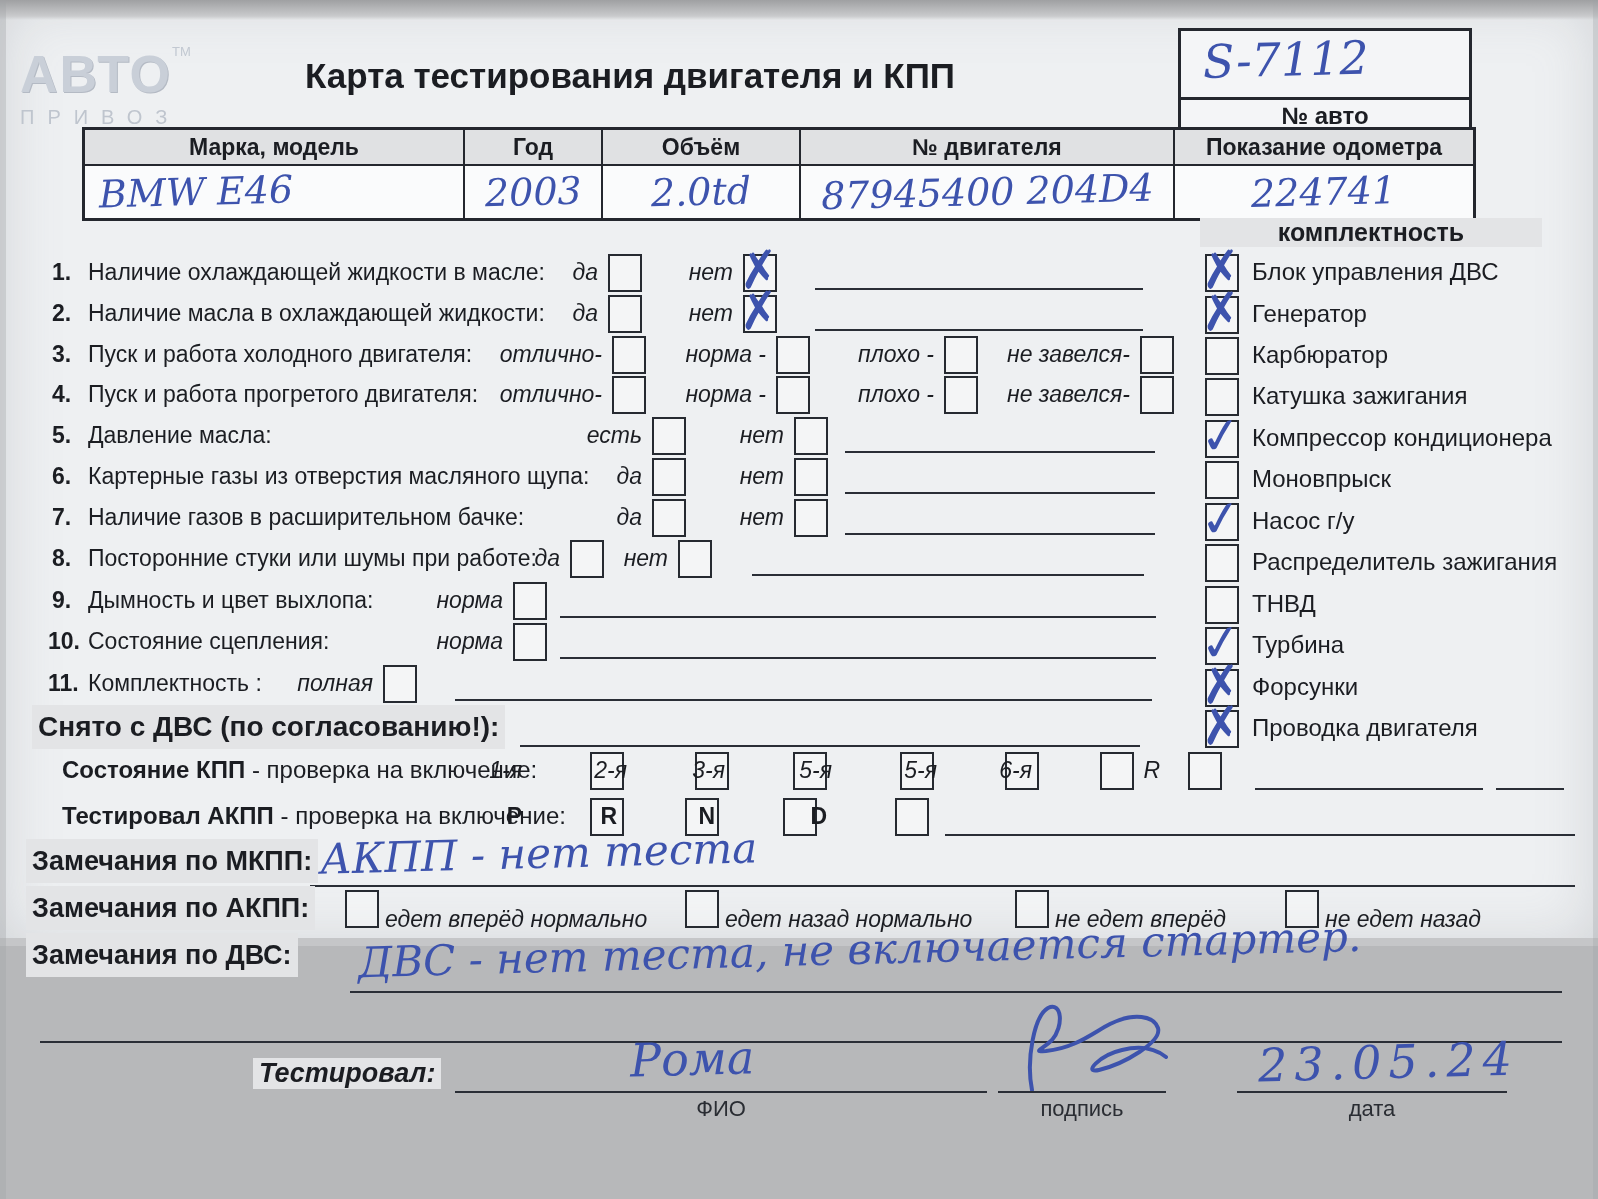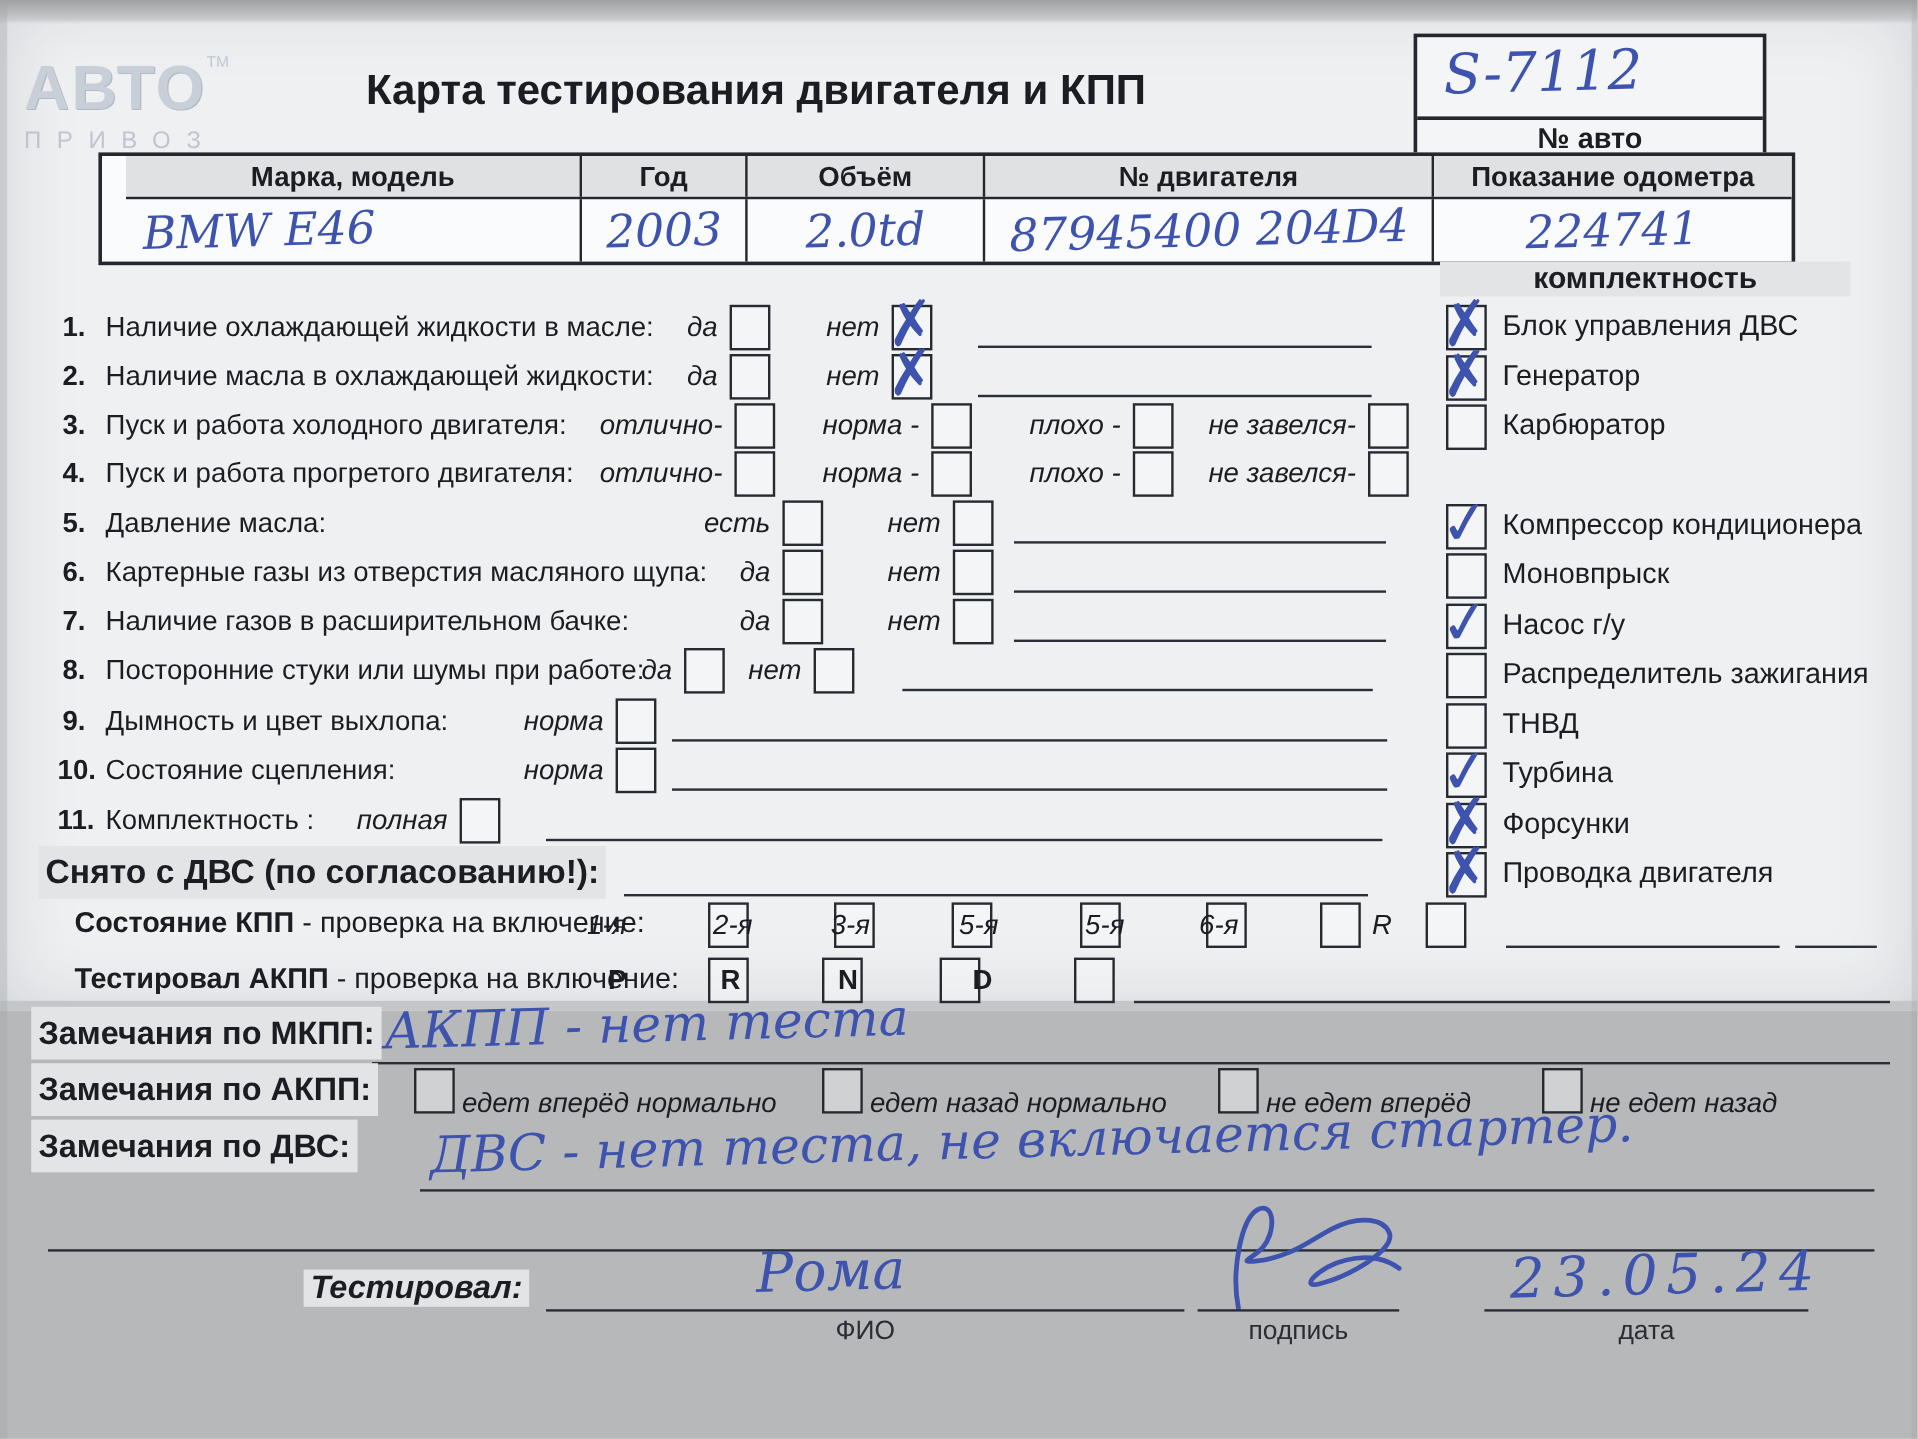--- a/index.html
+++ b/index.html
@@ -1,17 +1,17 @@
 <!DOCTYPE html>
 <html><head>
 <meta charset="utf-8">
 <style>
   html,body{margin:0;padding:0;}
   body{width:1598px;height:1199px;overflow:hidden;background:#b7b8ba;font-family:"Liberation Sans",sans-serif;}
-  .sheet{position:relative;width:1598px;height:842px;background:#eef0f2;color:#1b1d22;box-shadow:inset 0 0 60px rgba(120,124,130,.25);}
+  .sheet{position:relative;width:1598px;height:946px;background:#eef0f2;color:#1b1d22;box-shadow:inset 0 0 60px rgba(120,124,130,.25);}
   
   .scan-top{position:absolute;left:0;top:0;width:1598px;height:20px;background:linear-gradient(#9fa0a2,#c9cacc 80%,rgba(201,202,204,0));}
   .scan-bottom{position:absolute;left:0;bottom:0;width:1598px;height:8px;background:#c5c6c8;}
   .scan-left{position:absolute;left:0;top:0;width:6px;height:1199px;background:rgba(160,162,166,.35);}
   .scan-right{position:absolute;right:0;top:0;width:5px;height:1199px;background:rgba(160,162,166,.3);}
 
   .hw{font-family:"DejaVu Serif",serif;font-style:italic;color:#3d53ad;display:inline-block;transform:rotate(-1.5deg);}
   .hl{background:#e3e4e6;padding:0 6px;}
 
   
@@ -21,21 +21,21 @@
   .logo .sub{font-size:20px;letter-spacing:13px;color:#bfc5ce;margin-top:2px;}
 
   .title{position:absolute;left:270px;top:56px;width:720px;text-align:center;font-size:35px;font-weight:bold;}
 
   
   .refbox{position:absolute;left:1178px;top:28px;width:288px;border:3px solid #24272e;background:#f4f5f7;}
   .refnum{height:64px;font-size:46px;padding:2px 0 0 22px;}
   .reflabel{height:32px;line-height:32px;border-top:3px solid #24272e;text-align:center;font-weight:bold;font-size:24px;}
 
   
-  .htable{position:absolute;left:82px;top:127px;width:1388px;border:3px solid #24272e;background:#fafbfc;padding-left:20px;}
+  .htable{position:absolute;left:82px;top:127px;width:1388px;border:3px solid #24272e;background:#fafbfc;}
   .hrow{display:flex;}
   .hrow.head{height:34px;background:#e0e1e3;border-bottom:2px solid #24272e;}
   .hrow.vals{height:52px;}
   .cell{border-right:2px solid #24272e;display:flex;align-items:center;justify-content:center;box-sizing:border-box;}
   .cell:last-child{border-right:none;}
   .c1{width:380px;} .c2{width:138px;} .c3{width:198px;} .c4{width:374px;} .c5{flex:1;}
   .head .cell{font-weight:bold;font-size:23px;}
   .vals .cell{font-size:38px;}
   .vals .c1{justify-content:flex-start;padding-left:14px;}
 
@@ -124,20 +124,26 @@
     <span class="box" style="left:5px">
         <i class="mark">✗</i>
       </span>
     <span class="clbl">Генератор</span>
   </div>
   <div class="comp-item" style="top:335px">
     <span class="box" style="left:5px">
         <i class="mark"></i>
       </span>
     <span class="clbl">Карбюратор</span>
+  </div>
+  <div class="comp-item" style="top:376px">
+    <span class="box" style="left:5px">
+        <i class="mark"></i>
+      </span>
+    <span class="clbl">Катушка зажигания</span>
   </div>
   <div class="comp-item" style="top:418px">
     <span class="box" style="left:5px">
         <i class="mark">✓</i>
       </span>
     <span class="clbl">Компрессор кондиционера</span>
   </div>
   <div class="comp-item" style="top:459px">
     <span class="box" style="left:5px">
         <i class="mark"></i>

